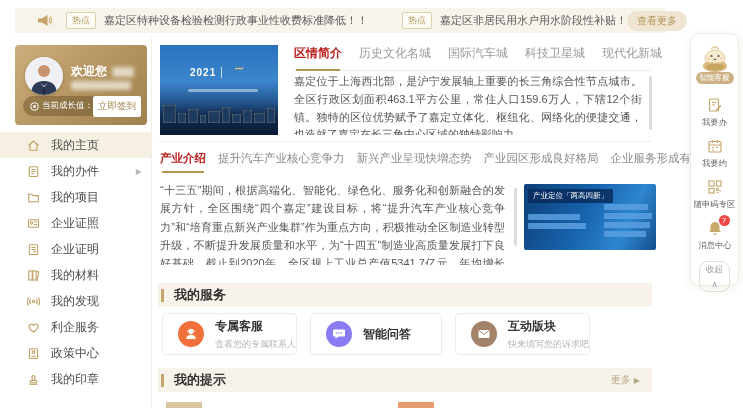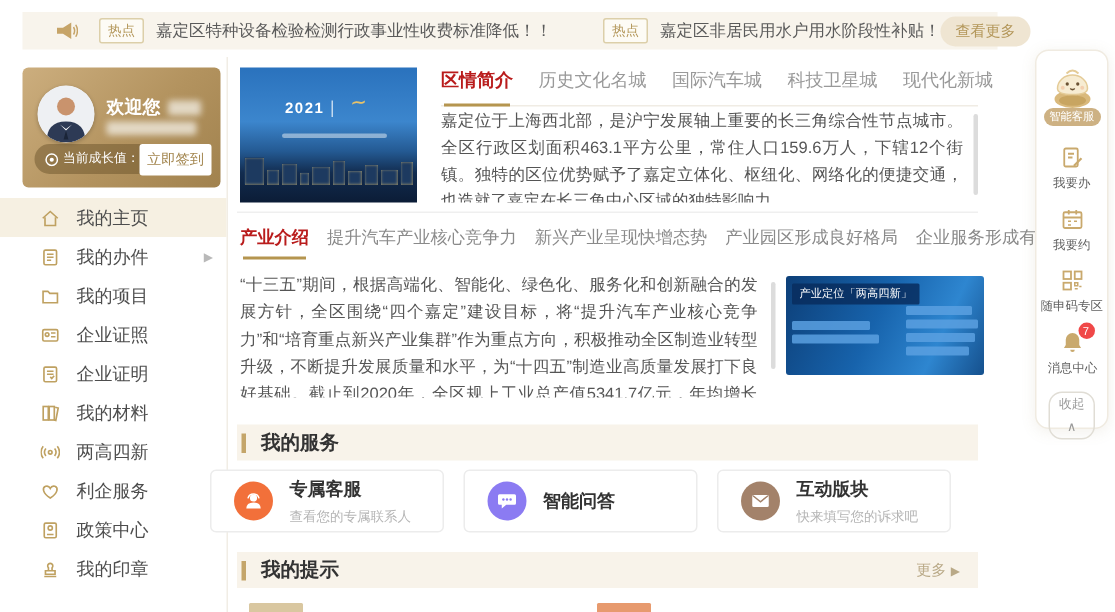--- a/index.html
+++ b/index.html
@@ -86,21 +86,21 @@
 
   .sec-header { position:absolute; left:158px; width:494px; height:24px; background:#f8f3ea;
     display:flex; align-items:center; }
   .sec-header::before { content:""; width:3px; height:13px; background:#c4a56a; margin-left:3px; }
   .sec-title { margin-left:10px; font-size:13px; font-weight:bold; color:#333; }
   .sec-more { margin-left:auto; margin-right:12px; font-size:10px; color:#b9a987; cursor:pointer;
     display:flex; align-items:center; gap:3px; }
   .svc-header { top:283px; }
   .tips-header { top:368px; }
 
-  .svc-cards { position:absolute; left:140px; top:313px; width:494px; display:flex; gap:13px; }
+  .svc-cards { position:absolute; left:162px; top:313px; width:428px; display:flex; gap:13px; }
   .svc-card { flex:1; height:42px; background:#fff; border:1px solid #ececec; border-radius:4px;
     display:flex; align-items:center; padding-left:15px; gap:11px; cursor:pointer; }
   .svc-icon { width:26px; height:26px; border-radius:50%; display:flex; align-items:center;
     justify-content:center; flex:none; }
   .svc-icon.orange { background:#f2703a; }
   .svc-icon.purple { background:#8b7bf2; }
   .svc-icon.brown  { background:#a3826a; }
   .svc-title { font-size:12px; font-weight:bold; color:#333; white-space:nowrap; }
   .svc-desc { font-size:9px; color:#b5b5b5; margin-top:3px; white-space:nowrap; }
 
@@ -232,21 +232,21 @@
       <span>我的材料</span>
     </div>
     <div class="mitem">
       <span class="micon">
           <svg width="13" height="13" viewBox="0 0 13 13" fill="none" stroke="#bfa161" stroke-width="1.1">
             <circle cx="6.5" cy="6.5" r="1.2"></circle>
             <path d="M3.6 4 a4 4 0 0 0 0 5 M9.4 4 a4 4 0 0 1 0 5"></path>
             <path d="M1.8 2.5 a6.2 6.2 0 0 0 0 8 M11.2 2.5 a6.2 6.2 0 0 1 0 8"></path>
           </svg>
         </span>
-      <span>两高四新</span>
+      <span>我的发现</span>
     </div>
     <div class="mitem">
       <span class="micon">
           <svg width="13" height="13" viewBox="0 0 13 13" fill="none" stroke="#bfa161" stroke-width="1.1">
             <path d="M6.5 11 C1 7.5 1.2 4 3.4 3.2 C5 2.7 6.1 3.8 6.5 4.6 C6.9 3.8 8 2.7 9.6 3.2 C11.8 4 12 7.5 6.5 11 Z"></path>
           </svg>
         </span>
       <span>利企服务</span>
     </div>
     <div class="mitem">

